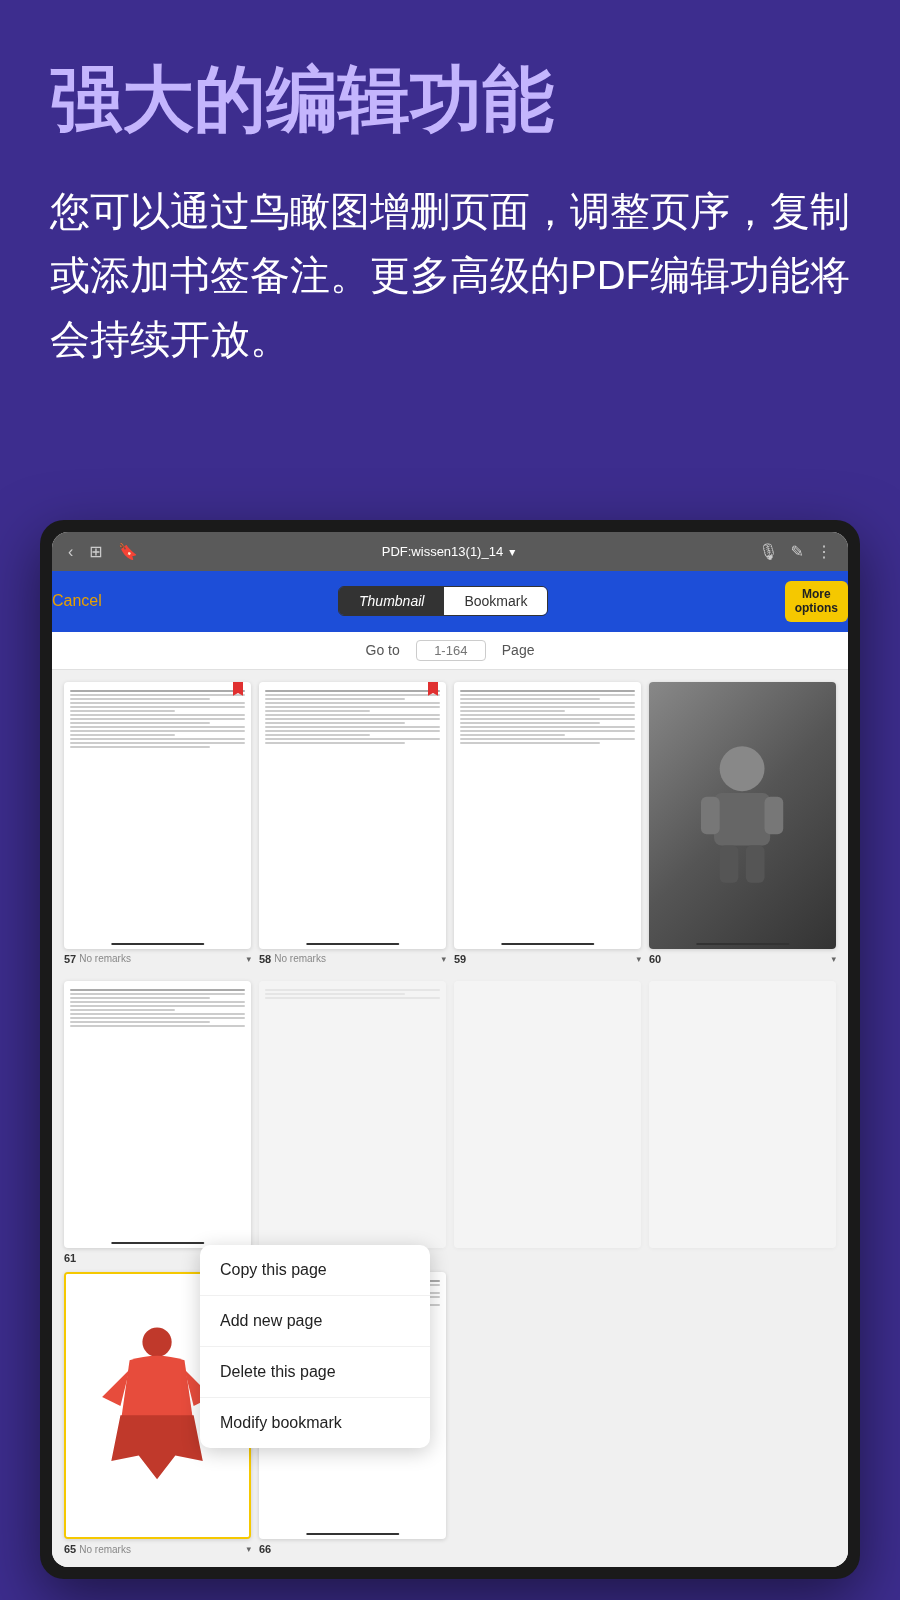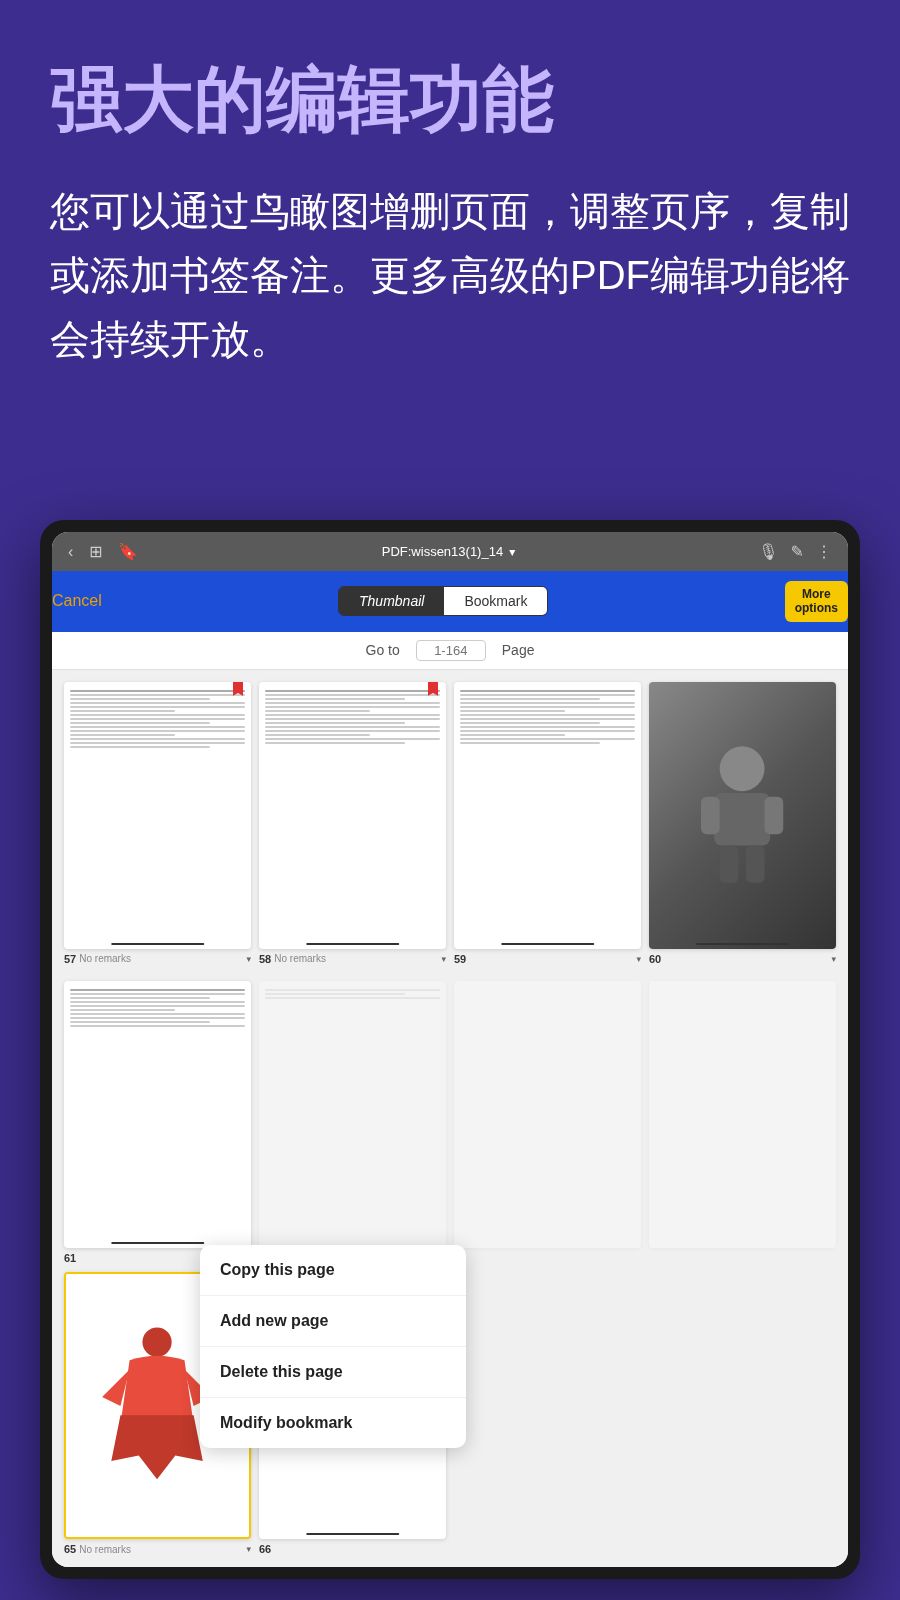--- a/index.html
+++ b/index.html
@@ -260,24 +260,23 @@
     }
 
     
     .context-menu {
       position: absolute;
       top: 268px;
       left: 148px;
       background: #fff;
       border-radius: 10px;
       box-shadow: 0 4px 20px rgba(0,0,0,0.2);
-      width: 266px;
+      width: 230px;
       z-index: 100;
       overflow: hidden;
-      font-weight: bold;
     }
     .context-menu-item {
       padding: 16px 20px;
       font-size: 16px;
       color: #222;
       cursor: pointer;
       border-bottom: 1px solid #f0f0f0;
     }
     .context-menu-item:last-child {
       border-bottom: none;

